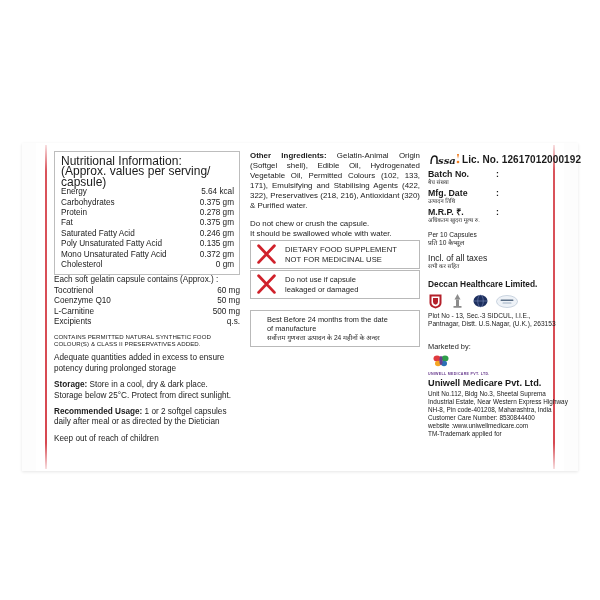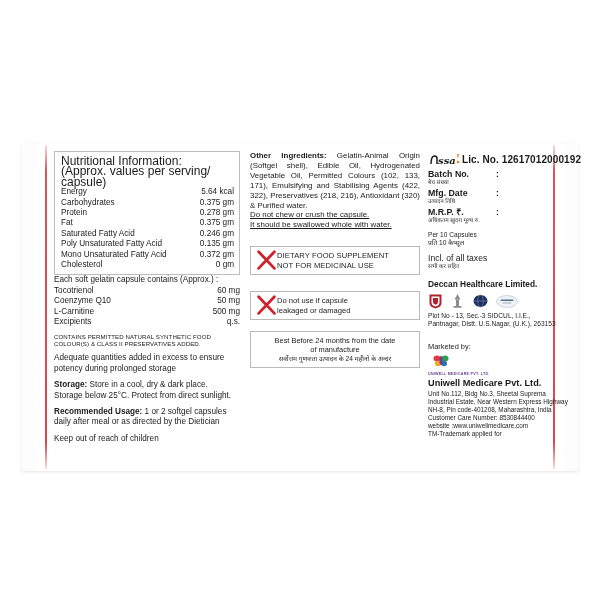--- a/index.html
+++ b/index.html
@@ -89,35 +89,35 @@
 
   
   .oi {
     font-size: 7.9px;
     line-height: 9.9px;
     text-align: justify;
   }
   .warn {
     display: flex;
     align-items: center;
-    gap: 0;
+    gap: 8px;
     border: 1px solid #b9b9b9;
     padding: 3px 5px;
-    margin-top: 16px;
+    margin-top: 1px;
     box-sizing: border-box;
   }
   .xmark { flex: 0 0 auto; }
   .warn-txt { font-size: 7.6px; line-height: 9.4px; }
   .warn-txt.caps { letter-spacing: 0.1px; }
 
   .bb {
     border: 1px solid #b9b9b9;
-    padding: 4px 8px;
+    padding: 4px 16px;
     margin-top: 11px;
-    text-align: center;
+    text-align: left;
     font-size: 7.4px;
     line-height: 9.2px;
     box-sizing: border-box;
   }
   .hin { font-size: 6.6px; line-height: 8.6px; }
 
   
   .lic-row { display: flex; align-items: center; }
   .lic-txt { font-size: 10px; font-weight: bold; letter-spacing: 0.1px; }
 
@@ -250,21 +250,21 @@
 
         <div class="para">Keep out of reach of children</div>
       </div>
 
       <div class="col col-mid">
 
         <div class="oi">
           <span class="b">Other Ingredients:</span><span> Gelatin-Animal Origin (Softgel shell), Edible Oil, Hydrogenated Vegetable Oil, Permitted Colours (102, 133, 171), Emulsifying and Stabilising Agents (422, 322), Preservatives (218, 216), Antioxidant (320) &amp; Purified water.</span>
         </div>
 
-        <div class="oi" style="text-decoration:underline;">
+        <div class="oi" style="margin-top:9px;">
           <div>Do not chew or crush the capsule.</div>
           <div>It should be swallowed whole with water.</div>
         </div>
 
         <div class="warn">
           <svg class="xmark" width="21" height="21" viewBox="0 0 24 24">
             <path d="M3 2 L21 21 M21 2 L3 21" stroke="#d0212b" stroke-width="3.2" stroke-linecap="round" fill="none"></path>
           </svg>
           <div class="warn-txt caps">
             <div>DIETARY FOOD SUPPLEMENT</div>

